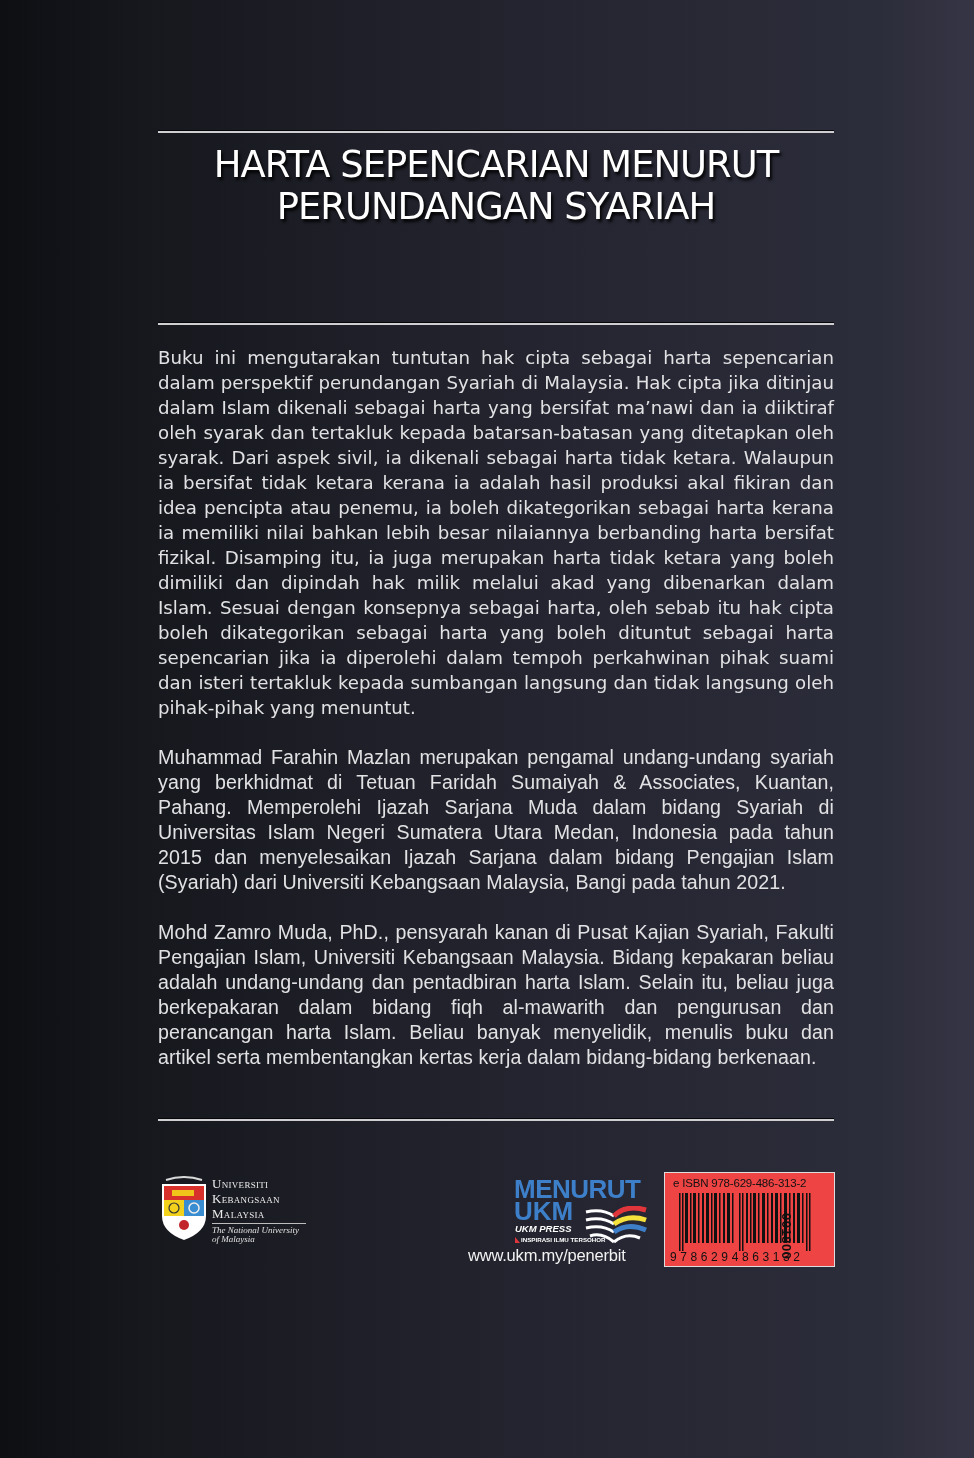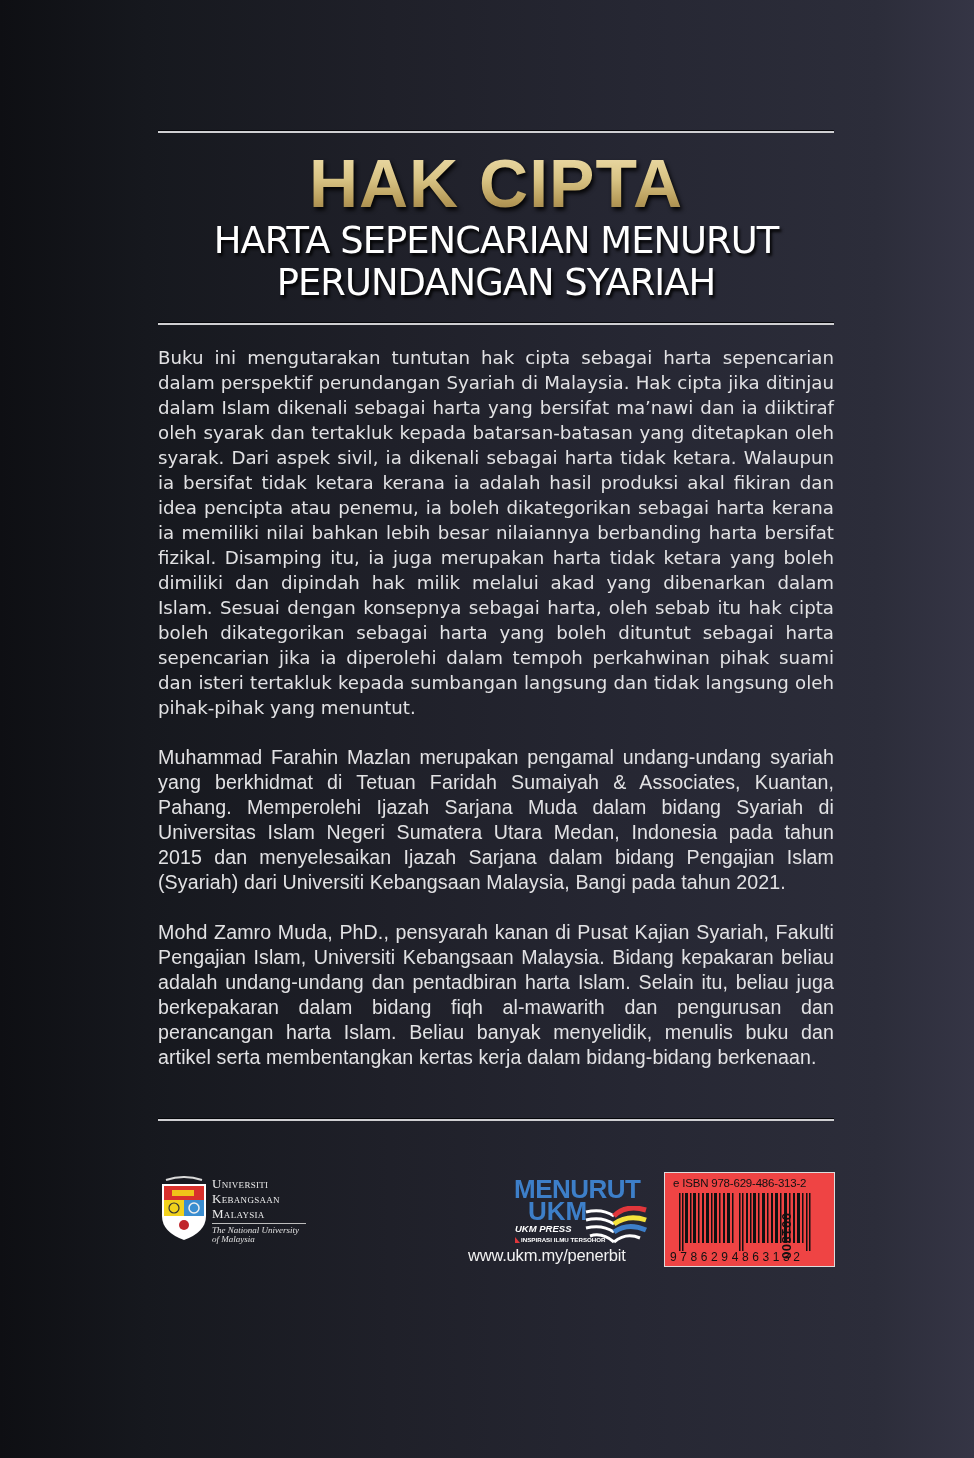--- a/index.html
+++ b/index.html
@@ -74,42 +74,41 @@
 
     .uwk-logo { position: absolute; left: 154px; top: 6px; width: 192px; height: 64px; }
     .uwk-w { position: absolute; left: 0; top: 0; }
     .uwk-narr { position: absolute; left: 72px; top: 3px; font-family: "DejaVu Sans", sans-serif; font-weight: bold; font-size: 8.6px; letter-spacing: 1.8px; color: #ffffff; }
     .uwk-univ { position: absolute; left: 68px; top: 13px; font-family: "Liberation Sans", sans-serif; font-weight: bold; font-style: italic; font-size: 22px; color: #f5e33b; letter-spacing: -0.5px; line-height: 22px; }
     .uwk-watan { position: absolute; left: 42px; top: 37px; font-family: "Liberation Sans", sans-serif; font-weight: bold; font-size: 23px; color: #e0363b; letter-spacing: -0.5px; line-height: 24px; }
     .uwk-watan span { color: #3aa4dd; }
 
     .penerbit-logo { position: absolute; left: 356px; top: 6px; width: 140px; height: 70px; }
     .pen-title { position: absolute; left: 0; top: 0; font-family: "Liberation Sans", sans-serif; font-weight: bold; font-size: 26px; line-height: 26px; color: #3d7fc9; letter-spacing: -0.5px; }
-    .pen-ukm { position: absolute; left: 14px; top: 22px; font-family: "Liberation Sans", sans-serif; font-weight: bold; font-size: 26px; line-height: 26px; color: #3d7fc9; }
+    .pen-ukm { position: absolute; left: 0; top: 22px; font-family: "Liberation Sans", sans-serif; font-weight: bold; font-size: 26px; line-height: 26px; color: #3d7fc9; }
     .pen-press { position: absolute; left: 1px; top: 47px; font-family: "Liberation Sans", sans-serif; font-weight: bold; font-style: italic; font-size: 9.5px; color: #ffffff; }
     .pen-insp { position: absolute; left: 1px; top: 60px; font-family: "Liberation Sans", sans-serif; font-weight: bold; font-size: 6.2px; color: #ffffff; white-space: nowrap; }
     .pen-insp:before { content: ""; display: inline-block; width: 0; height: 0; border-left: 5px solid #e0363b; border-top: 6px solid transparent; margin-right: 1px; vertical-align: -1px; }
     .pen-book { position: absolute; left: 70px; top: 30px; }
 
     .website { position: absolute; left: 310px; top: 76px; font-family: "Liberation Sans", sans-serif; font-size: 16.5px; color: #f2f2f2; letter-spacing: -0.2px; }
 
     .isbn-box { position: absolute; left: 506px; top: 2px; width: 171px; height: 95px; background: #ef4444; border: 1px solid #ddd; }
     .isbn-label { position: absolute; left: 8px; top: 4px; font-family: "Liberation Sans", sans-serif; font-size: 11.5px; color: #111; letter-spacing: -0.2px; }
     .barcode { position: absolute; left: 14px; top: 20px; width: 132px; height: 58px; }
     .isbn-digits { position: absolute; left: 5px; top: 77px; font-family: Liberation Sans, sans-serif; font-size: 12px; color: #111; letter-spacing: 3.6px; }
     .price-code { position: absolute; right: 4px; top: 22px; width: 16px; height: 62px; }
     .price-code span { display: block; transform: rotate(90deg) translate(18px, 20px); transform-origin: left top; width: 62px; font-family: "Liberation Sans", sans-serif; font-weight: bold; font-size: 13px; color: #111; letter-spacing: 0.5px; }
   </style>
 </head>
 <body>
 
 <div class="rule" style="top:131px;"></div>
 
 <div class="title-block">
-  <div class="main-title">HAK CIPTA</div>
   <div class="sub-title">HARTA SEPENCARIAN MENURUT</div>
   <div class="sub-title">PERUNDANGAN SYARIAH</div>
 </div>
 
 <div class="rule" style="top:323px;"></div>
 
 <p class="body-text p1">Buku ini mengutarakan tuntutan hak cipta sebagai harta sepencarian dalam perspektif perundangan Syariah di Malaysia. Hak cipta jika ditinjau dalam Islam dikenali sebagai harta yang bersifat ma’nawi dan ia diiktiraf oleh syarak dan tertakluk kepada batarsan-batasan yang ditetapkan oleh syarak. Dari aspek sivil, ia dikenali sebagai harta tidak ketara. Walaupun ia bersifat tidak ketara kerana ia adalah hasil produksi akal fikiran dan idea pencipta atau penemu, ia boleh dikategorikan sebagai harta kerana ia memiliki nilai bahkan lebih besar nilaiannya berbanding harta bersifat fizikal. Disamping itu, ia juga merupakan harta tidak ketara yang boleh dimiliki dan dipindah hak milik melalui akad yang dibenarkan dalam Islam. Sesuai dengan konsepnya sebagai harta, oleh sebab itu hak cipta boleh dikategorikan sebagai harta yang boleh dituntut sebagai harta sepencarian jika ia diperolehi dalam tempoh perkahwinan pihak suami dan isteri tertakluk kepada sumbangan langsung dan tidak langsung oleh pihak-pihak yang menuntut.</p>
 <p class="body-text p2">Muhammad Farahin Mazlan merupakan pengamal undang-undang syariah yang berkhidmat di Tetuan Faridah Sumaiyah &amp; Associates, Kuantan, Pahang. Memperolehi Ijazah Sarjana Muda dalam bidang Syariah di Universitas Islam Negeri Sumatera Utara Medan, Indonesia pada tahun 2015 dan menyelesaikan Ijazah Sarjana dalam bidang Pengajian Islam (Syariah) dari Universiti Kebangsaan Malaysia, Bangi pada tahun 2021.</p>
 <p class="body-text p3">Mohd Zamro Muda, PhD., pensyarah kanan di Pusat Kajian Syariah, Fakulti Pengajian Islam, Universiti Kebangsaan Malaysia. Bidang kepakaran beliau adalah undang-undang dan pentadbiran harta Islam. Selain itu, beliau juga berkepakaran dalam bidang fiqh al-mawarith dan pengurusan dan perancangan harta Islam. Beliau banyak menyelidik, menulis buku dan artikel serta membentangkan kertas kerja dalam bidang-bidang berkenaan.</p>
 

